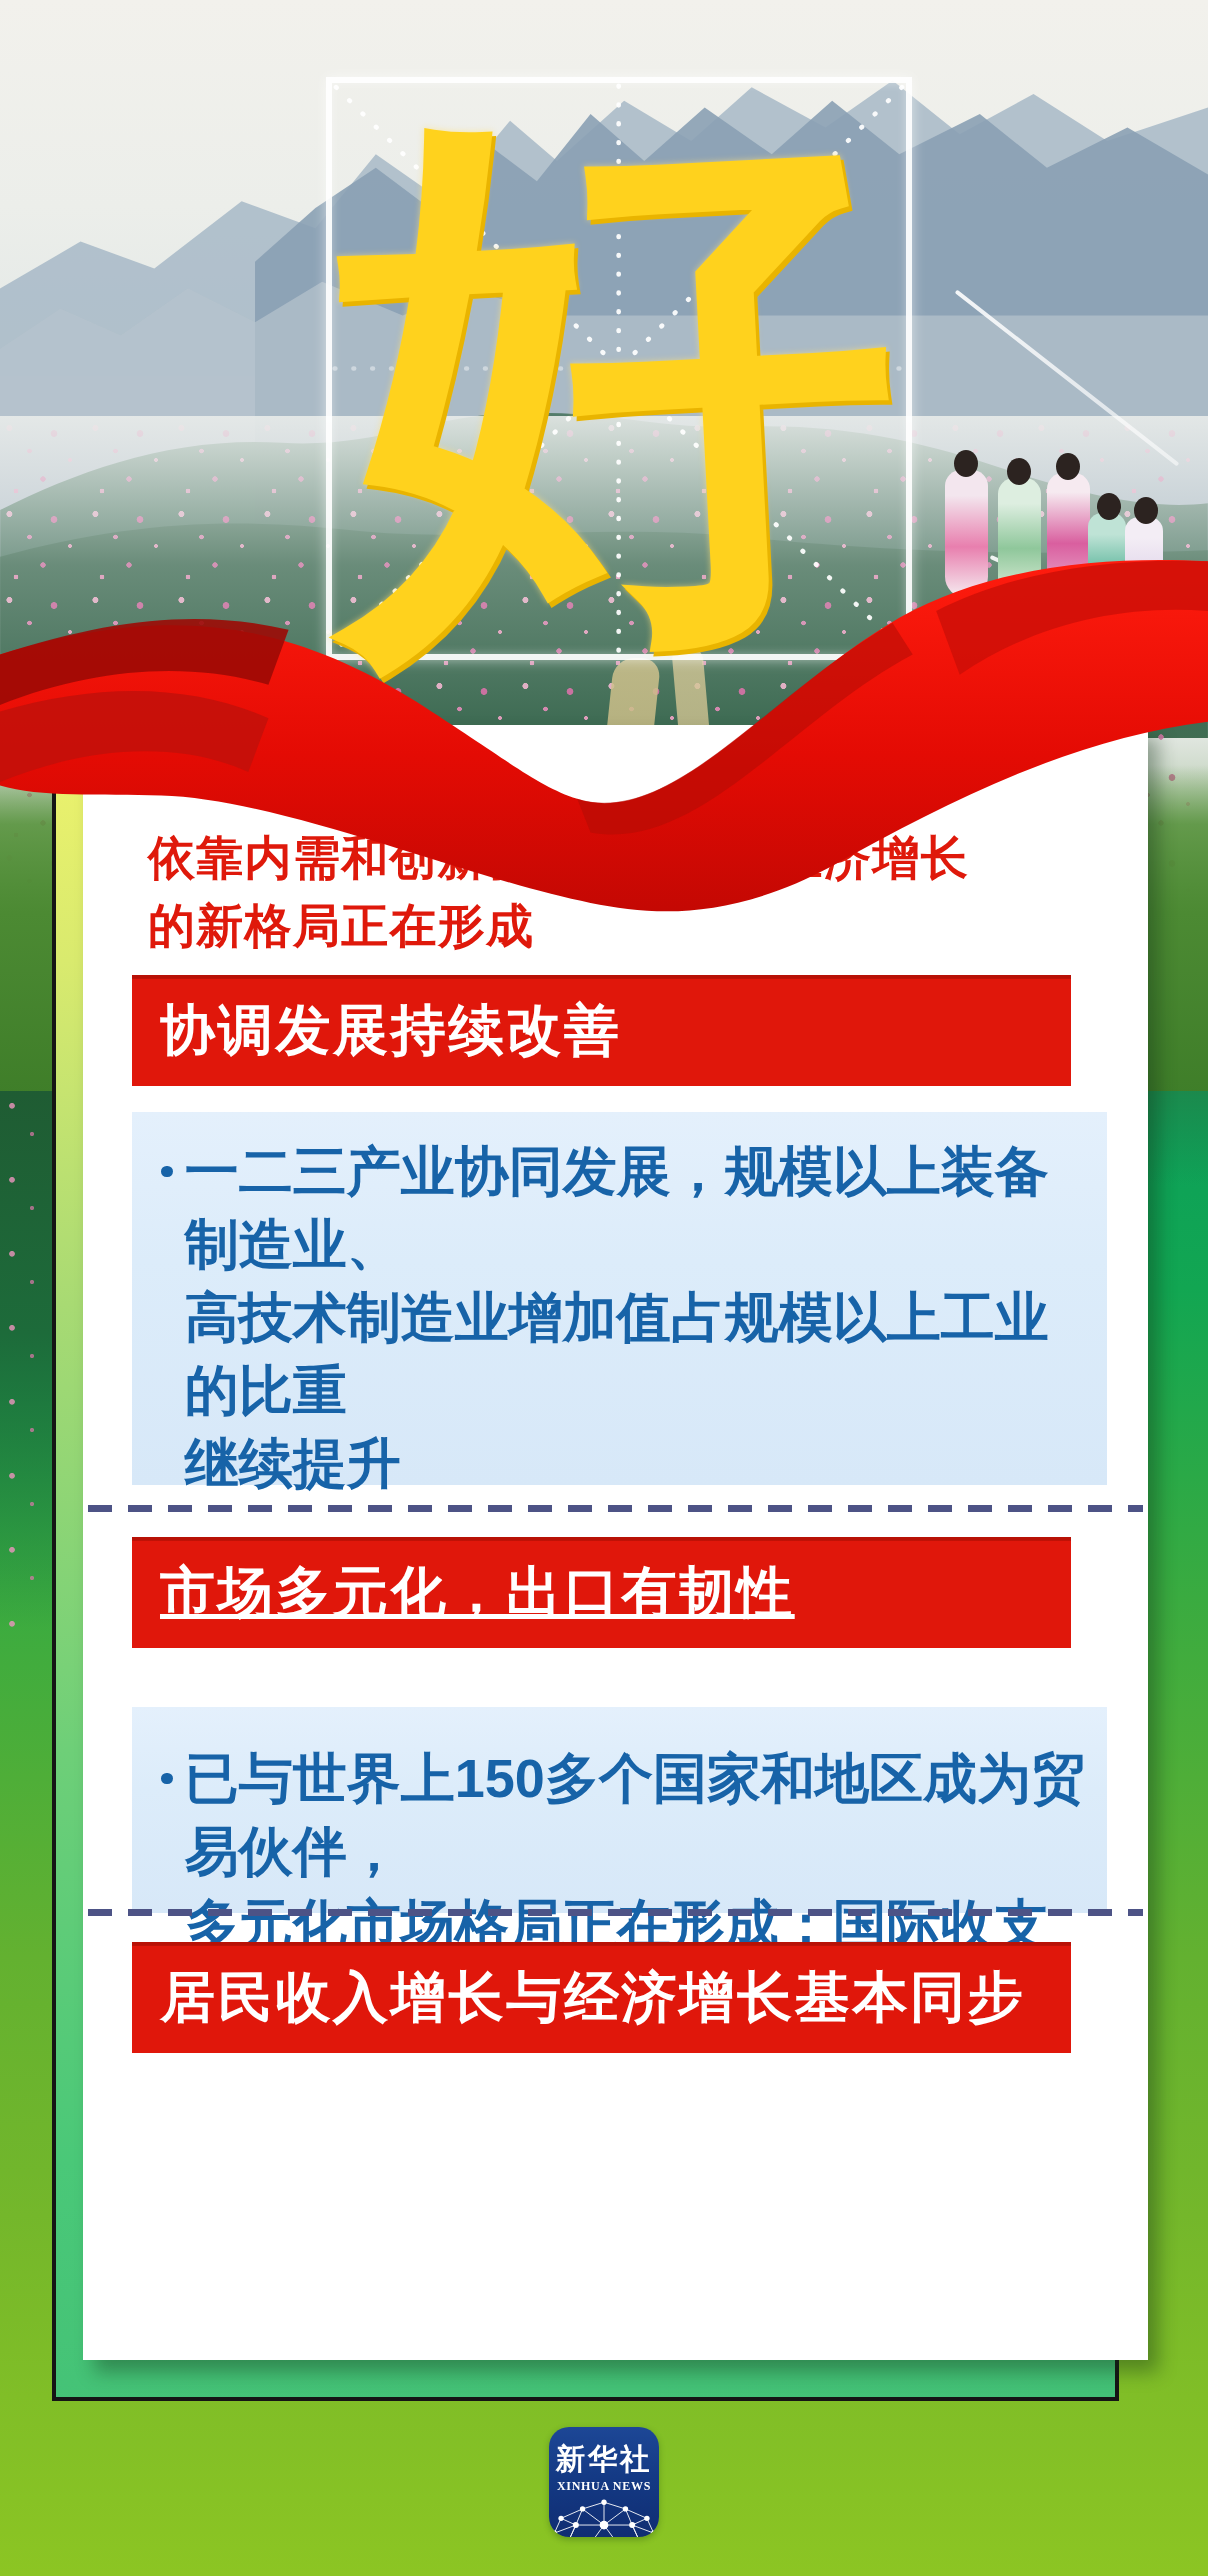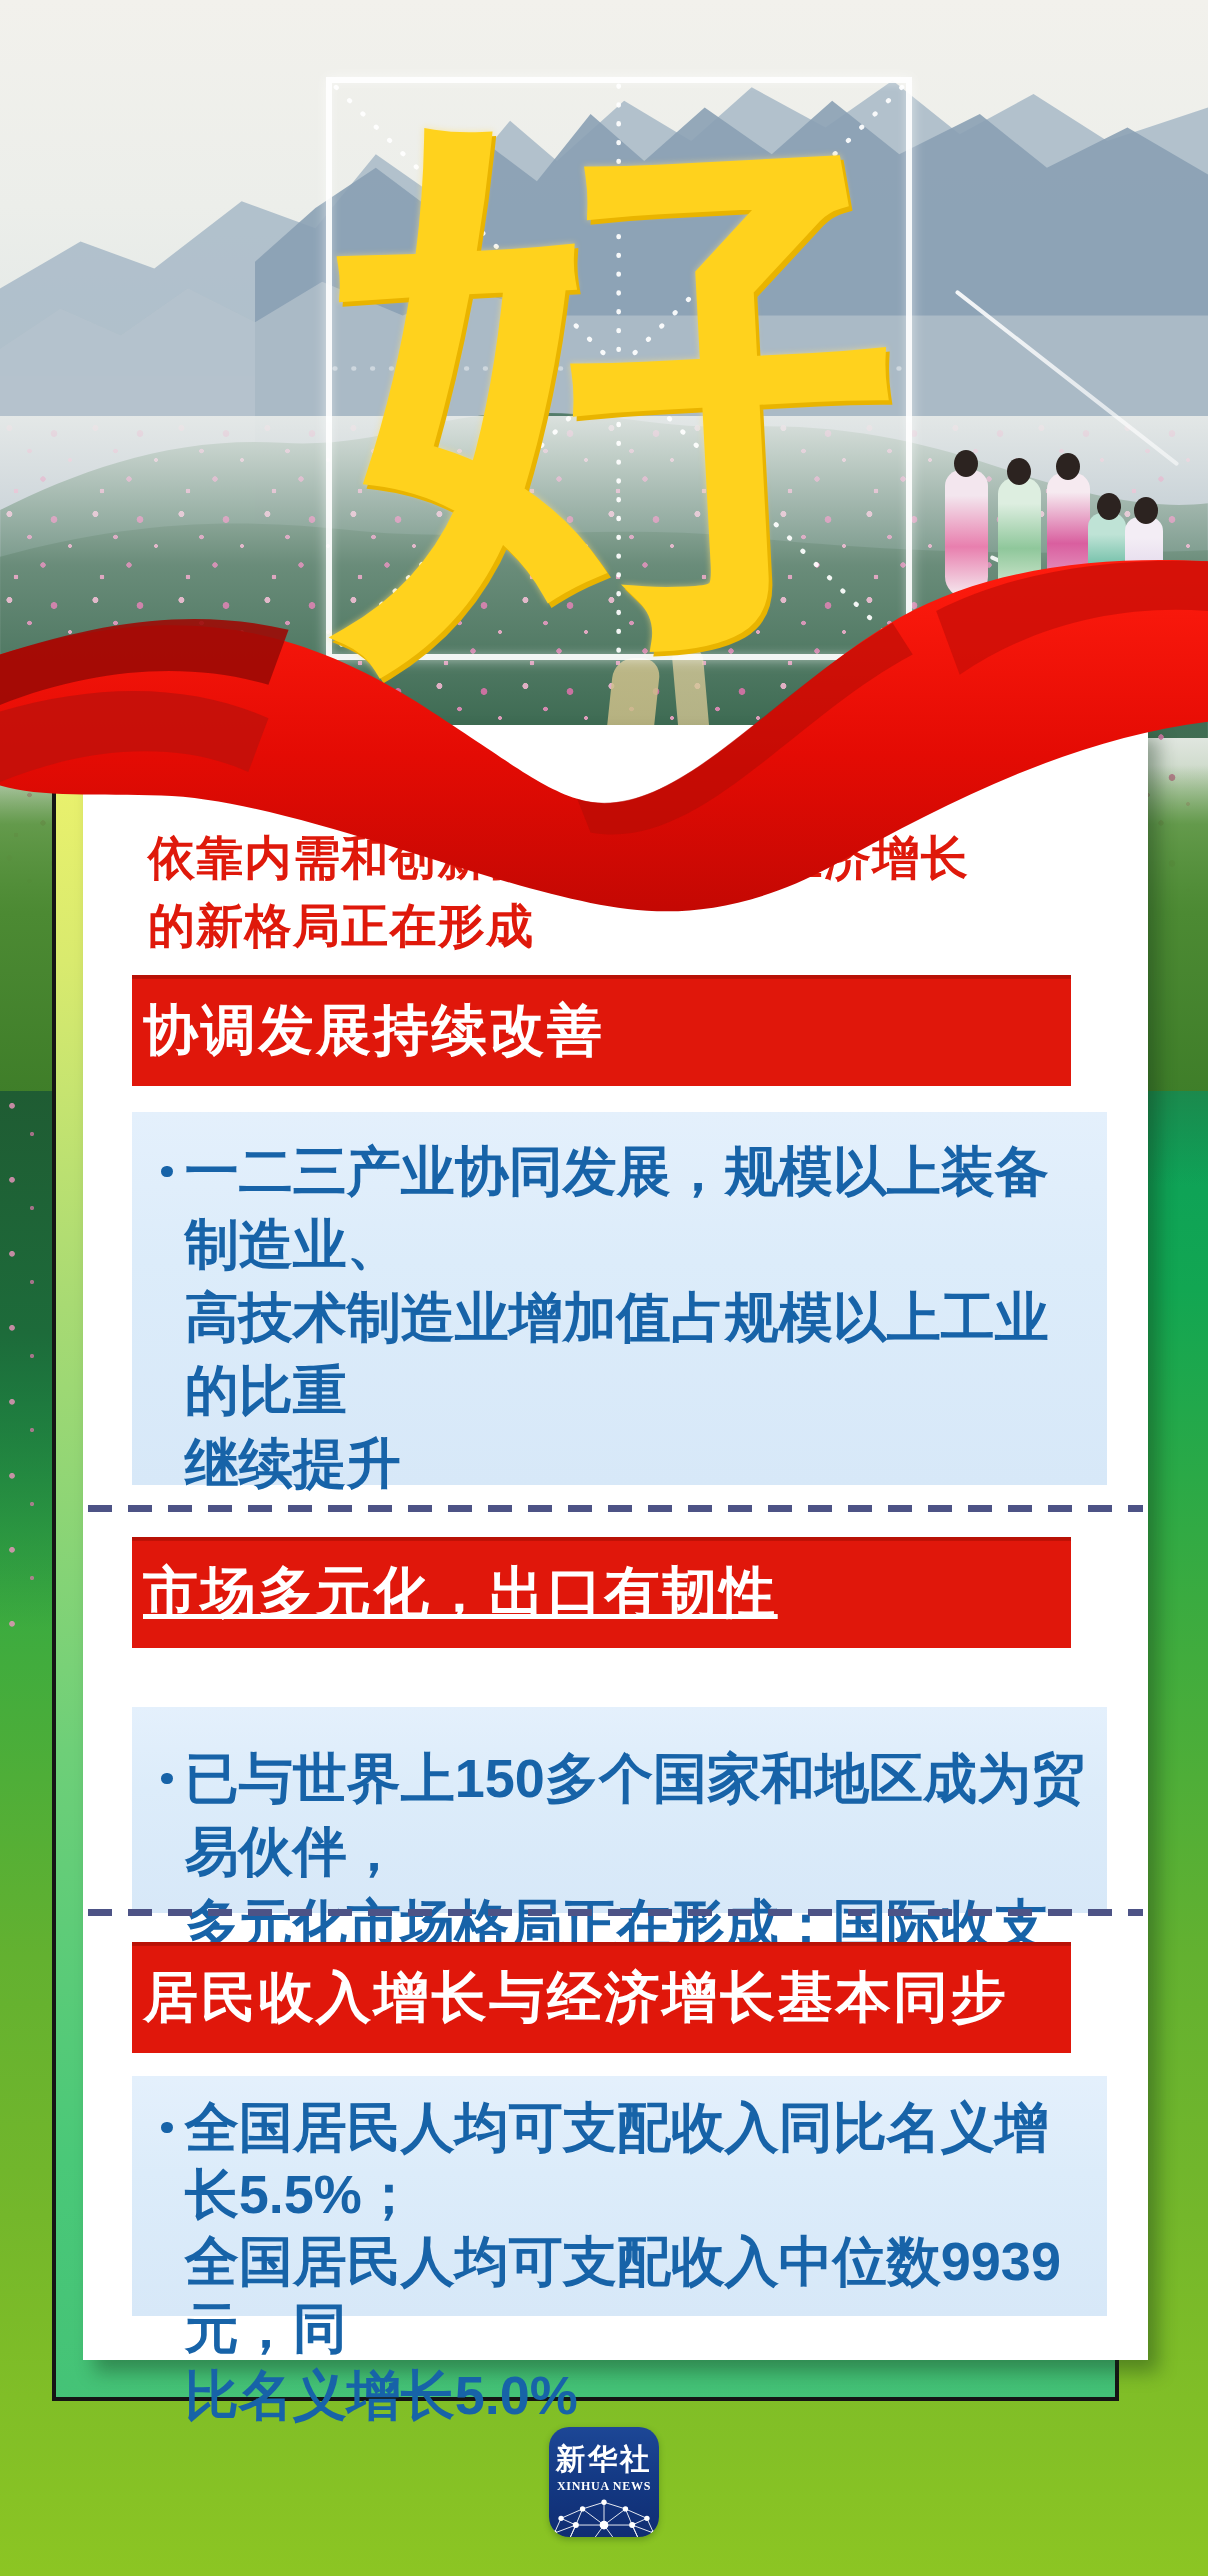--- a/index.html
+++ b/index.html
@@ -57,21 +57,21 @@
     box-sizing:border-box;border:4px solid #151515;
     background:linear-gradient(176deg,#ecf26d 0%,#d9ea6e 12%,#a8da73 32%,#6ecf78 58%,#4ac878 82%,#43c176 100%);}
   .card{position:absolute;left:83px;top:725px;width:1065px;height:1635px;background:#ffffff;z-index:10;
     box-shadow:10.7px 12px 17.5px rgba(15,45,20,.38);}
   .intro{position:absolute;left:65px;top:99px;width:953px;
     font-family:"DejaVu Serif","Liberation Serif",serif;font-weight:bold;
     font-size:47px;line-height:68px;color:#df190b;letter-spacing:1.3px;}
   .banner{position:absolute;left:49px;width:939px;height:111px;
     background:linear-gradient(180deg,#b81106 0,#b81106 3.4px,#e0170b 4px,#e0170b 100%);
     display:flex;align-items:center;color:#ffffff;font-weight:bold;
-    font-size:55px;letter-spacing:2.7px;padding-left:11px;box-sizing:border-box;}
+    font-size:55px;letter-spacing:2.7px;padding-left:28px;box-sizing:border-box;}
   .banner.b1{top:250px;} .banner.b2{top:812px;text-decoration:underline;} .banner.b3{top:1217px;}
   .bluebox{position:absolute;left:49px;width:975px;background:linear-gradient(180deg,#e4f0fc 0%,#dcecfa 40%,#d7e8f8 100%);
     box-sizing:border-box;color:#1763a8;font-weight:bold;font-size:54px;line-height:73px;}
   .bluebox.x1{top:387px;height:373px;padding:23px 12px 0 20px;}
   .bluebox.x2{top:982px;height:206px;padding:35px 12px 0 20px;}
   .bluebox.x3{top:1351px;height:240px;padding:17.5px 12px 0 20px;line-height:67px;}
   .bullet-item{display:flex;align-items:flex-start;}
   .bullet-dot{flex:0 0 11.4px;width:11.4px;height:11.4px;border-radius:50%;background:#1763a8;margin:31px 12px 0 9.4px;}
   .bluebox.x3 .bullet-dot{margin-top:28px;}
   .lines{white-space:pre-line;}
@@ -196,28 +196,20 @@
         <span class="bullet-dot"></span>
         <span class="lines">已与世界上150多个国家和地区成为贸易伙伴，
 多元化市场格局正在形成；国际收支状况良好</span>
       </div>
     </div>
 
     <div class="divider d2"></div>
 
     <div class="banner b3">
       <span>居民收入增长与经济增长基本同步</span>
-    </div>
-    <div class="bluebox x3">
-      <div class="bullet-item">
-        <span class="bullet-dot"></span>
-        <span class="lines">全国居民人均可支配收入同比名义增长5.5%；
-全国居民人均可支配收入中位数9939元，同
-比名义增长5.0%</span>
-      </div>
     </div>
 
   </div>
 
   <div class="logo">
     <div class="logo-cn">新华社</div>
     <div class="logo-en">XINHUA NEWS</div>
     <svg class="logo-mesh" viewBox="0 0 164 62">
       <g stroke="#ffffff" stroke-width="1.4" fill="none" opacity="0.95">
         <path d="M82,40 L50,16 L82,6 L114,16 Z"></path>

